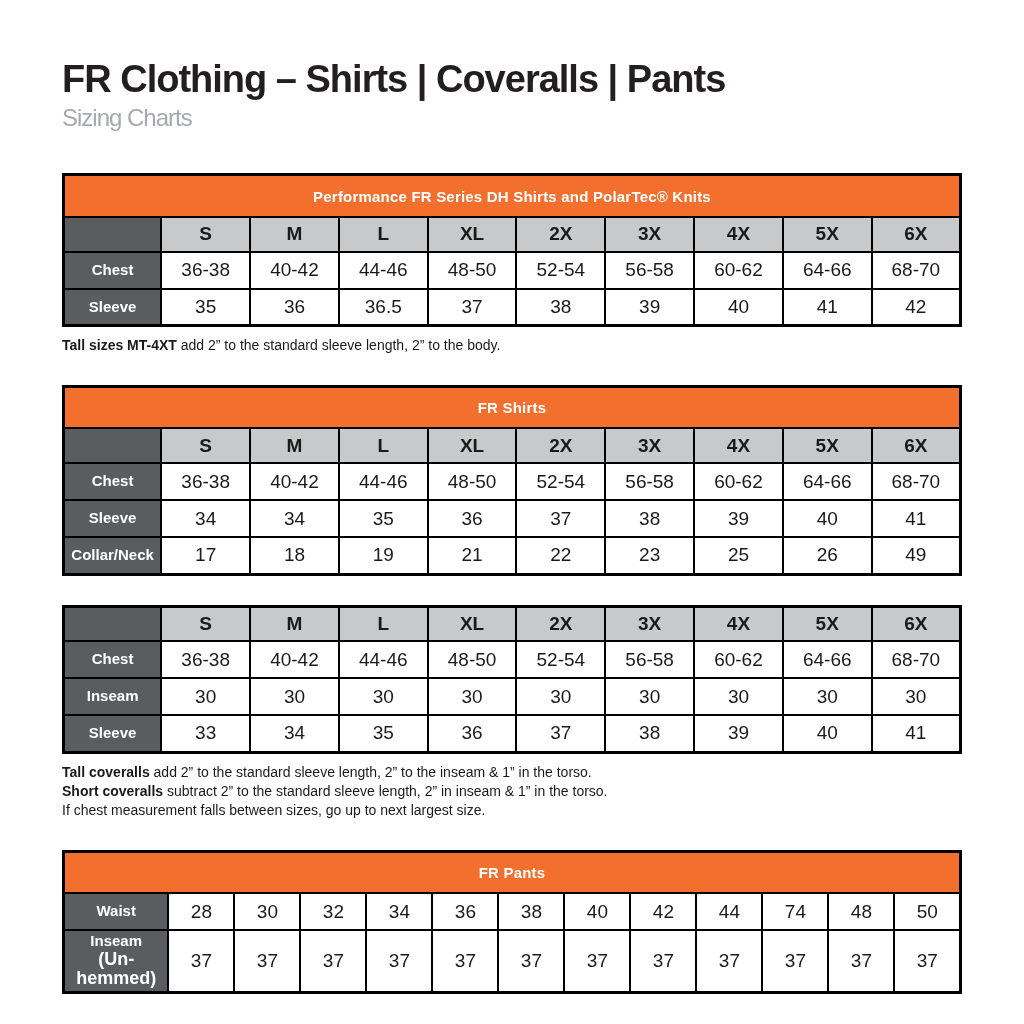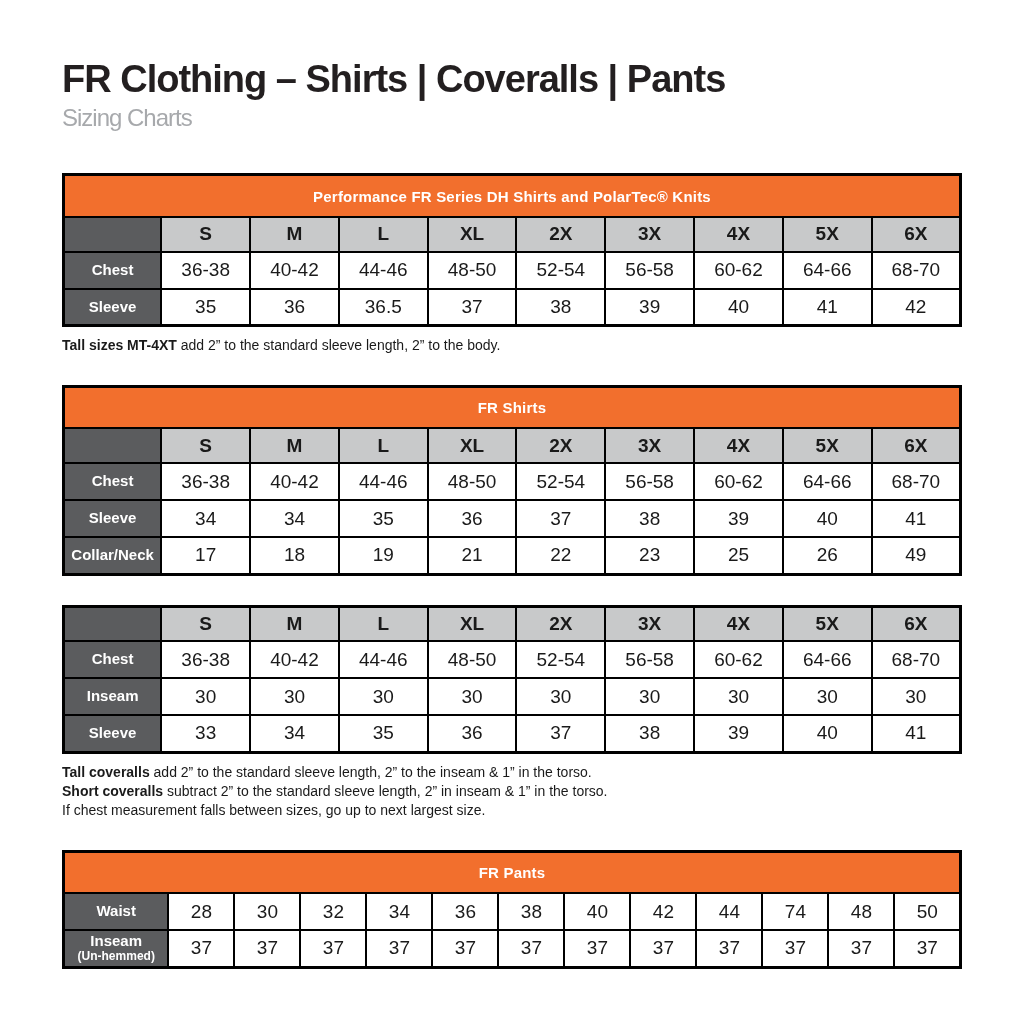--- a/index.html
+++ b/index.html
@@ -36,21 +36,21 @@
   td.corner-cell { background:#5b5c5e; height:35px; }
   td.col-head {
     background:#c8c9ca; color:#1a1a1a;
     font-weight:700; font-size:19px; height:35px;
   }
   td.row-label {
     background:#5b5c5e; color:#ffffff;
     font-weight:700; font-size:15px; line-height:1.1;
     padding:2px 1px;
   }
-  td.row-label .sublabel { font-size:12px; font-weight:700; }
+  td.row-label .sublabel { font-size:18px; font-weight:700; }
   td.val {
     background:#ffffff; color:#1a1a1a;
     font-size:19px; height:37px;
   }
   table.pants td.val { height:37px; }
   p.note {
     font-size:14px; color:#1a1a1a; line-height:1.38;
     margin-top:0;
   }
   .notes-block { margin-top:9px; }

